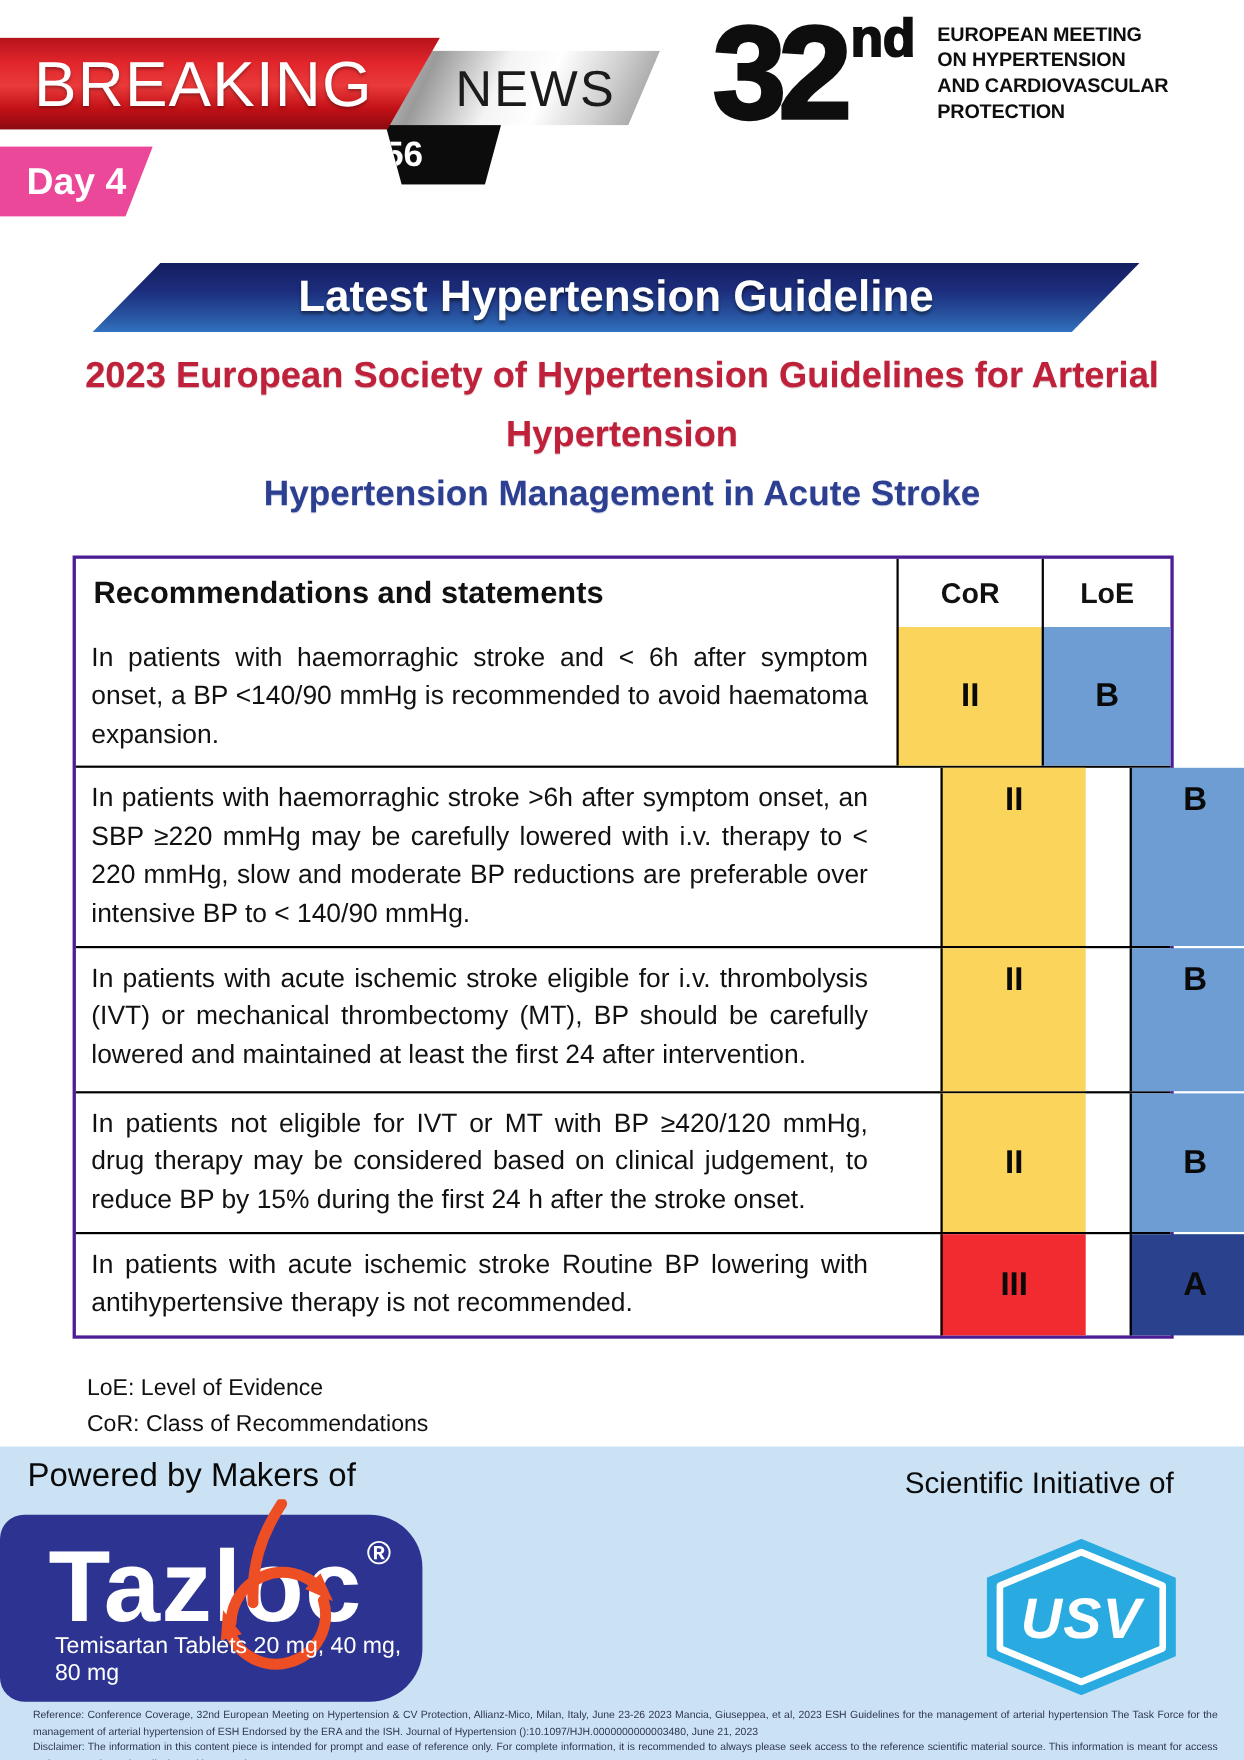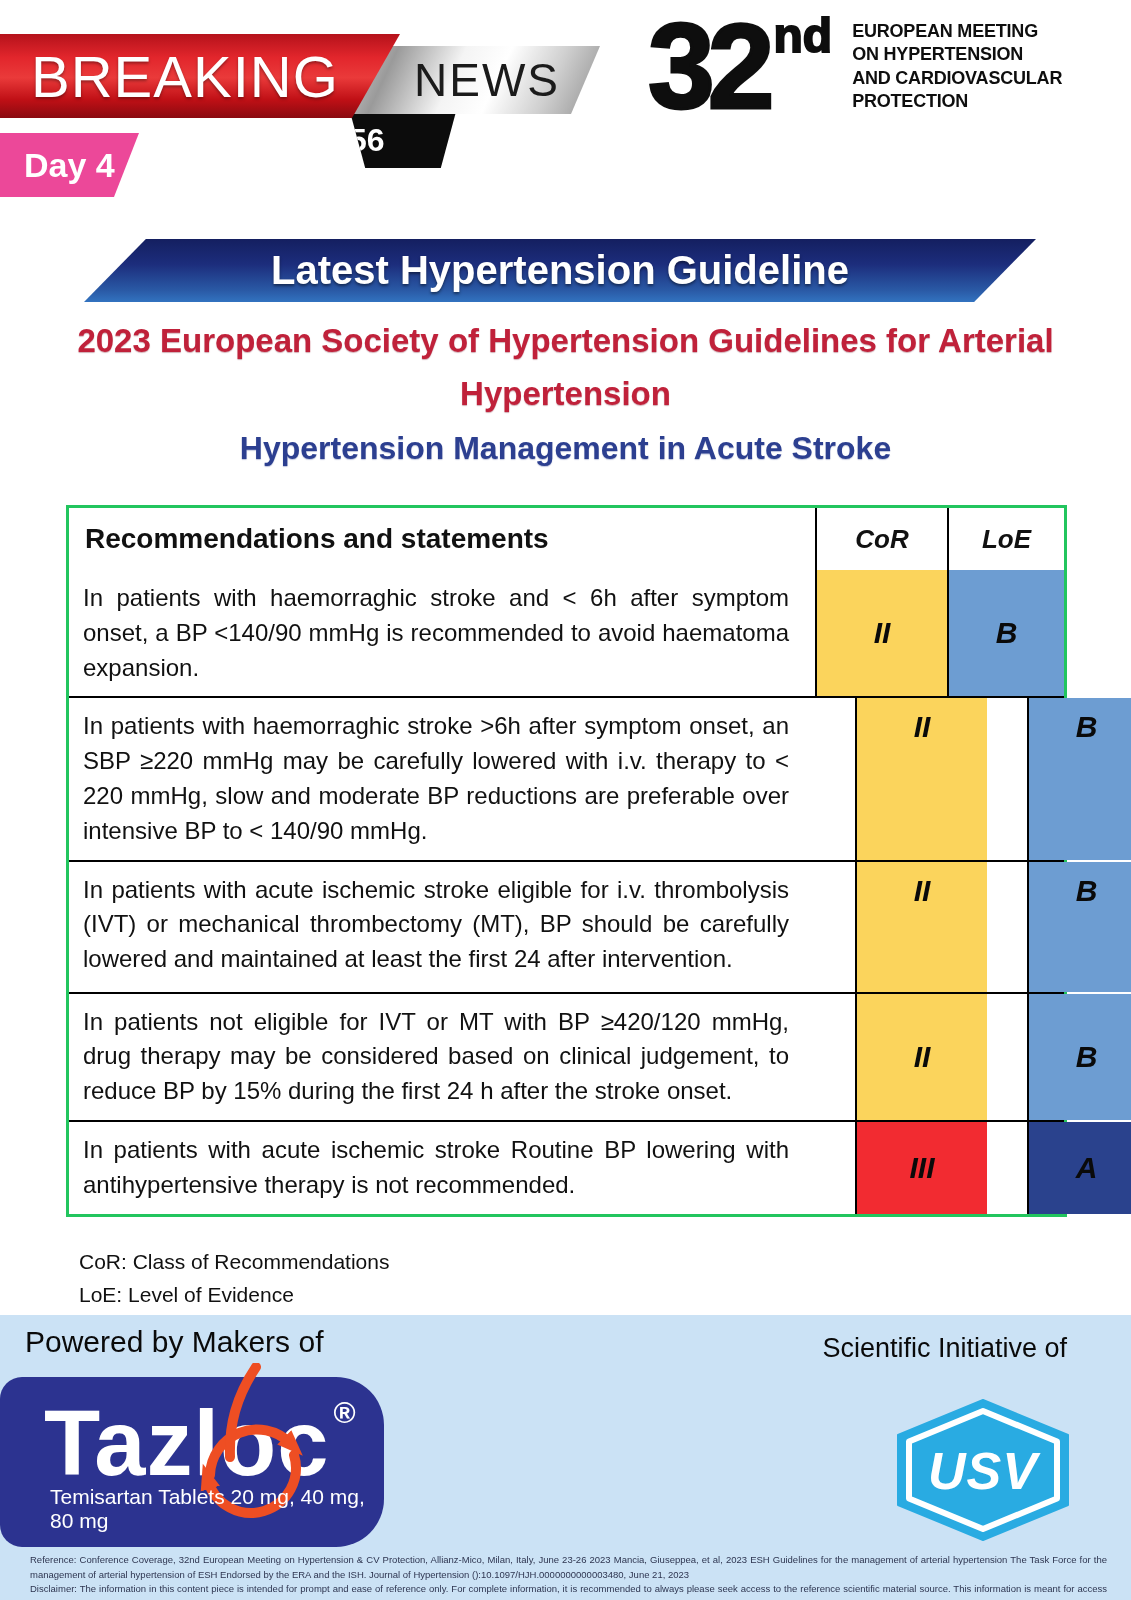--- a/index.html
+++ b/index.html
@@ -59,25 +59,25 @@
     position:absolute;left:15px;top:314px;width:1101px;text-align:center;
     color:#c0213a;font-size:33px;font-weight:bold;line-height:1.62;
     text-shadow:0 1px 1px rgba(120,20,40,.35);
   }
   .section-title{
     position:absolute;left:0;top:430px;width:1131px;text-align:center;
     color:#2c3f90;font-size:32px;font-weight:bold;
     text-shadow:0 1px 1px rgba(40,60,140,.3);
   }
   
-  .rec-table{position:absolute;left:66px;top:505px;width:995px;border:3px solid #22c55e;background:#fff;}
+  .rec-table{position:absolute;left:66px;top:505px;width:995px;border:3px solid #4c1d95;background:#fff;}
   .trow{display:grid;grid-template-columns:746px 132px 117px;}
   .trow + .trow{border-top:2.5px solid #000;gap:40px;}
   .cell{box-sizing:border-box;}
-  .col-cor,.col-loe{border-left:2.5px solid #000;font-style:italic;}
+  .col-cor,.col-loe{border-left:2.5px solid #000;}
   .thead-row{height:62px;}
   .th-rec{display:flex;align-items:center;padding-left:16px;font-size:28px;font-weight:bold;}
   .th-badge{display:flex;align-items:center;justify-content:center;font-size:26px;font-weight:bold;}
   .text-cell{padding:11px 26px 11px 14px;font-size:24px;line-height:1.45;text-align:justify;}
   .badge-cell{display:flex;justify-content:center;align-items:center;font-size:30px;font-weight:bold;color:#0a0a0a;}
   .v-top .badge-cell{align-items:flex-start;padding-top:12px;}
   
   .legend{position:absolute;left:79px;top:1246px;font-size:21px;line-height:1.55;color:#111;}
   
   .footer-band{position:absolute;left:0;top:1315px;width:1131px;height:285px;background:#cbe2f5;}
@@ -167,22 +167,22 @@
 
   <div class="trow v-center" style="min-height: 92px;">
     <div class="cell text-cell">In patients with acute ischemic stroke Routine BP lowering with antihypertensive therapy is not recommended.</div>
     <div class="cell badge-cell col-cor" style="background: rgb(242, 43, 49);">III</div>
     <div class="cell badge-cell col-loe" style="background: rgb(42, 66, 141);">A</div>
   </div>
 </div>
 </div>
 
 <div class="legend">
+  <div>LoE: Level of Evidence</div>
   <div>CoR: Class of Recommendations</div>
-  <div>LoE: Level of Evidence</div>
 </div>
 
 <div class="footer-band">
   <div class="powered-by">Powered by Makers of</div>
   <div class="scientific">Scientific Initiative of</div>
 
   <div class="brand-box">
     <div class="brand-line">
       <span class="brand-name">Tazl</span><span class="brand-name">o</span><span class="brand-name">c</span><span class="brand-reg">®</span>
       <svg class="brand-arcs" viewBox="0 0 150 190" xmlns="http://www.w3.org/2000/svg">

